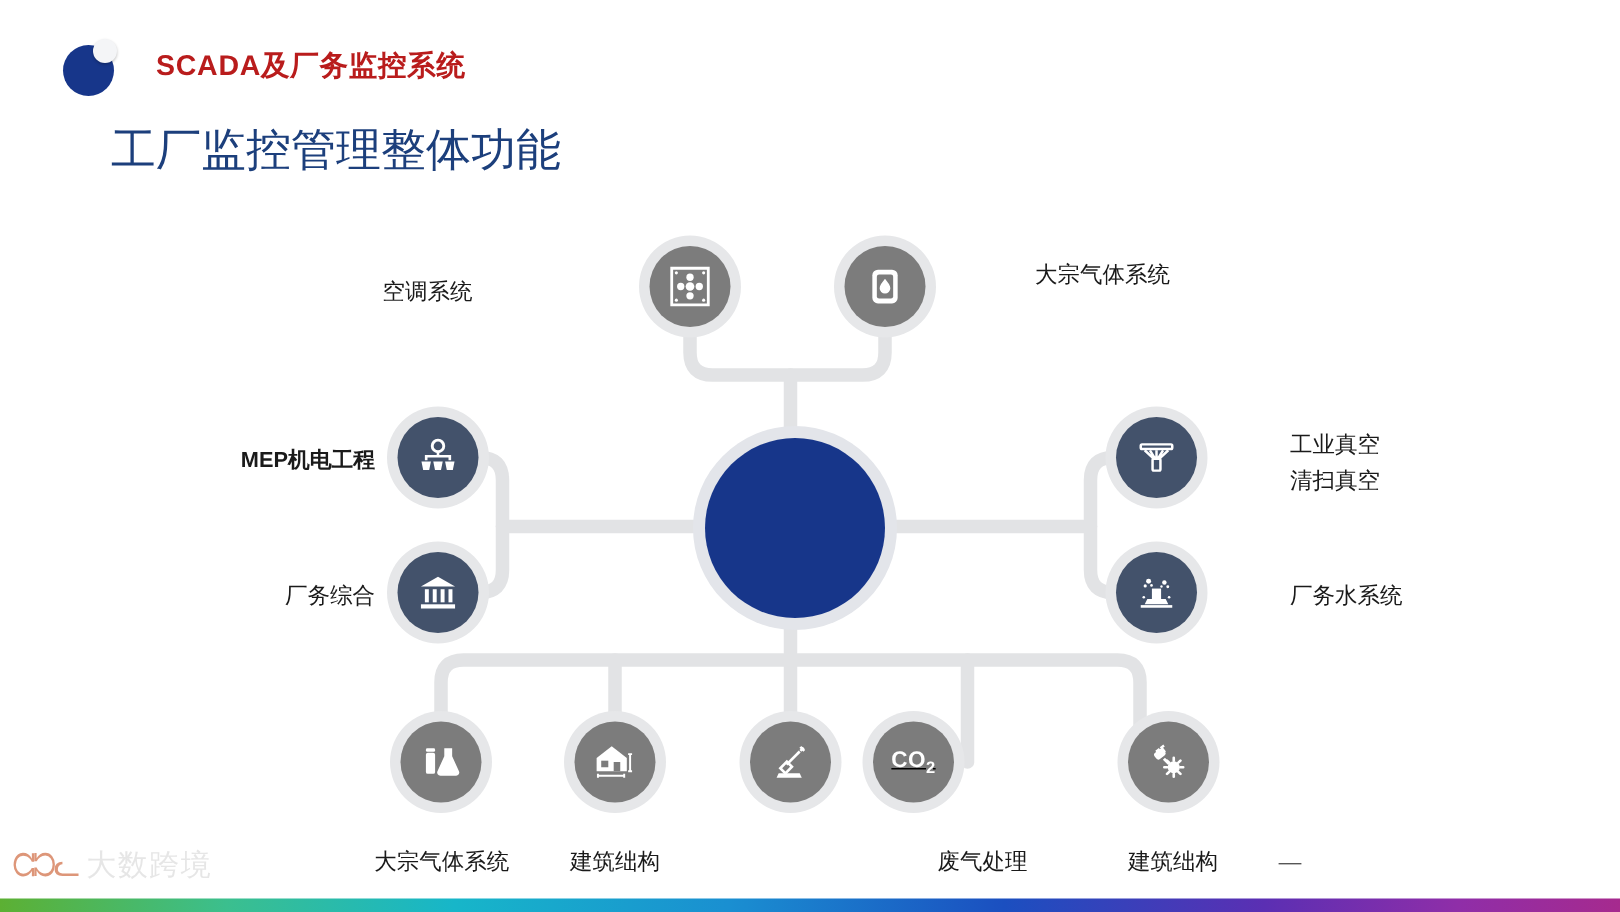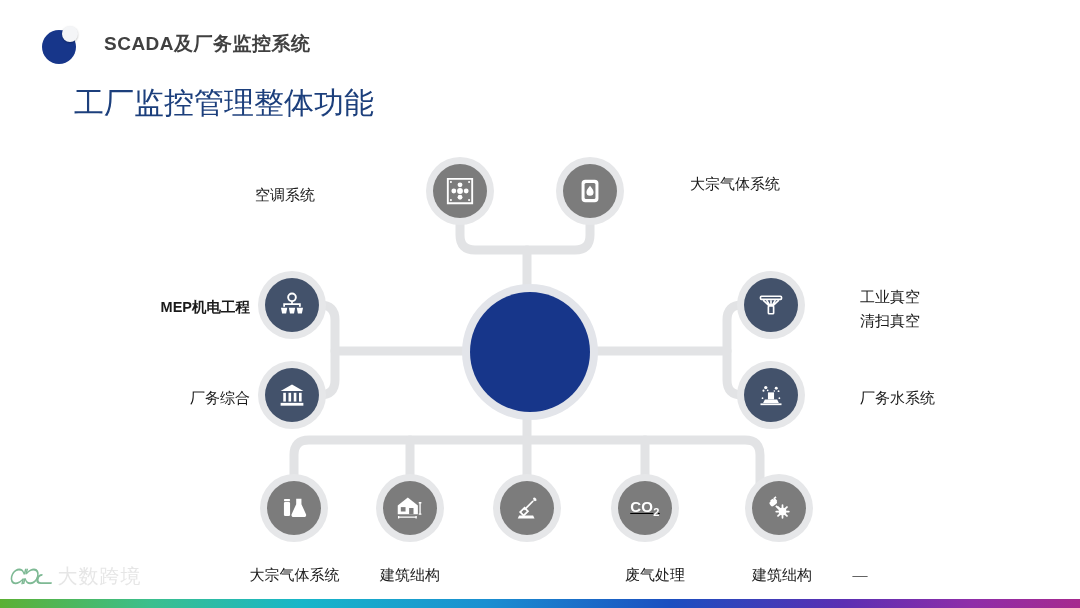--- a/index.html
+++ b/index.html
@@ -17,27 +17,27 @@
     position:absolute;left:0;top:4px;width:34px;height:34px;border-radius:50%;
     background:#17368a;
   }
   .brand .dot-small{
     position:absolute;left:20px;top:0px;width:16px;height:16px;border-radius:50%;
     background:#f4f5f7;box-shadow:0 1px 2px rgba(0,0,0,.25);
   }
   .brand-text{
     position:absolute;left:104px;top:31px;
     font-family:"Liberation Sans","DejaVu Sans",sans-serif;
-    font-size:19px;font-weight:bold;color:#404040;letter-spacing:.5px;
+    font-size:19px;font-weight:bold;color:#b91c1c;letter-spacing:.5px;
   }
 
   .deck-title{
     position:absolute;left:74px;top:84px;width:420px;
     font-size:30px;line-height:1.28;color:#1c3f7c;font-weight:400;
-    font-family:Liberation Serif, serif;
+    font-family:Liberation Mono, monospace;
   }
 
   
   .diagram{position:absolute;left:0;top:140px;width:1034px;height:430px;}
 
   
   .wires{position:absolute;left:0;top:0;width:1080px;height:430px;}
 
   
   .hub{
@@ -65,21 +65,21 @@
   .lab.r{text-align:left;margin-left:22px;}
   .lab.l{text-align:right;}
   .lab.c{text-align:center;}
 
   
   .watermark{
     position:absolute;left:8px;bottom:18px;display:flex;align-items:center;gap:6px;
     opacity:.55;
   }
   .wm-glyph{
-    font-family:"DejaVu Sans",sans-serif;font-size:21px;color:#15803d;letter-spacing:-2px;font-style:italic;
+    font-family:"DejaVu Sans",sans-serif;font-size:21px;color:#c2410c;letter-spacing:-2px;
   }
   .wm-text{
     font-family:"Liberation Sans","DejaVu Sans",sans-serif;
     font-size:20px;font-weight:normal;color:#d2d2d2;letter-spacing:1px;
   }
   .footer-bar{
     position:absolute;left:0;bottom:0;width:1080px;height:9px;
     background:linear-gradient(90deg,#5cb033 0%,#3bbf8e 14%,#17b6c9 28%,#1a8fd1 45%,
                #1b4fc0 62%,#5b2fb3 78%,#8f2ea8 90%,#a62a8e 100%);
   }
@@ -234,21 +234,21 @@
       <span>
         <svg width="28" height="28" viewBox="0 0 32 32" fill="none" stroke="#fff" stroke-width="2">
           <path d="M23.5 4.5 L26.5 7.5 M26 5 l-2.5 2.5"></path>
           <path d="M23 8 L13 18"></path>
           <rect x="9" y="17.5" width="7" height="5.5" transform="rotate(-45 12.5 20)"></rect>
           <path d="M7 24.5h16l1.6 3.5H5.4z" fill="#fff" stroke="none"></path>
         </svg>
       </span>
     </div>
 
-    <div class="node gray" style="left:618px;top:341px;text-decoration:underline;">
+    <div class="node gray" style="left:582px;top:341px;text-decoration:underline;">
       <span style="color:#fff;font-family:'Liberation Sans','DejaVu Sans',sans-serif;font-size:15px;font-weight:bold;letter-spacing:.3px;">
         CO<sub style="font-size:11px;">2</sub>
       </span>
     </div>
     <div class="lab c" style="left:595px;top:425px;width:120px;">废气处理</div>
 
     <div class="node gray" style="left:752px;top:341px;">
       <span>
         <svg width="28" height="28" viewBox="0 0 32 32" fill="#fff">
           <path d="M6.5 5.2l2-1.6 2.2 2.8 2.1-1.6-2.2-2.8 2-1.6" fill="none" stroke="#fff" stroke-width="1.8" transform="translate(0,3)"></path>

